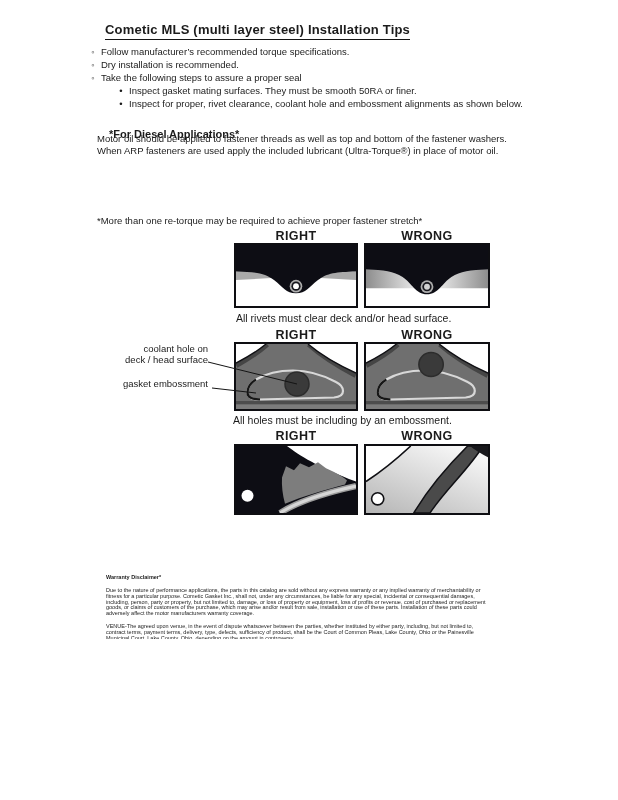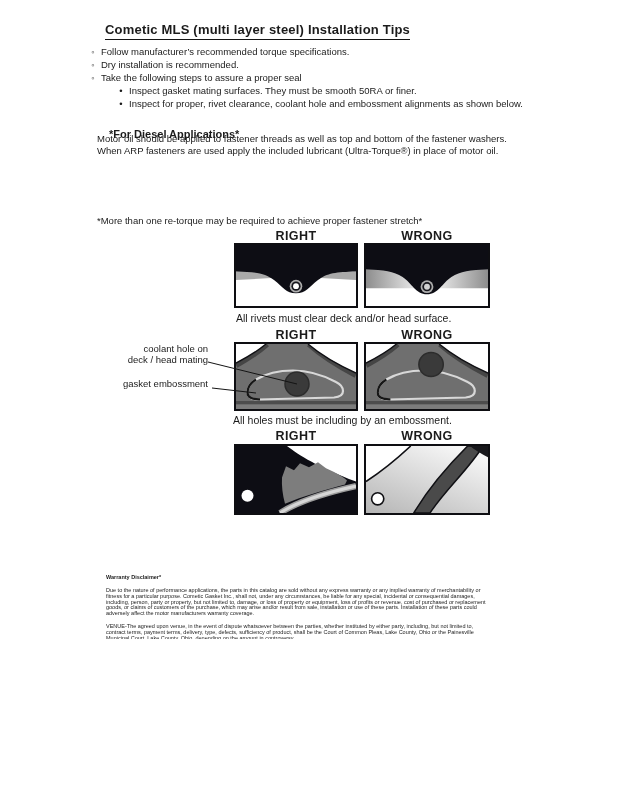--- a/index.html
+++ b/index.html
@@ -100,21 +100,21 @@
       <circle cx="60" cy="41" r="4.6" fill="#17171d"></circle>
       <circle cx="60" cy="41" r="2.9" fill="#d2d2d2"></circle>
     </svg>
   </div>
   <div class="cap" style="left:236px;top:312px;">All rivets must clear deck and/or head surface.</div>
 
   <div class="dlabel" style="left:234px;top:328px;width:124px;">RIGHT</div>
   <div class="dlabel" style="left:364px;top:328px;width:126px;">WRONG</div>
 
   <div class="side" style="left:58px;top:344px;">coolant hole on
-deck / head mating</div>
+deck / head surface</div>
   <div class="side" style="left:58px;top:379px;">gasket embossment</div>
   <svg class="ptr" style="left:205px;top:353px;" width="100" height="48" viewBox="0 0 100 48">
     <line x1="3" y1="9" x2="92" y2="31" stroke="#141414" stroke-width="1"></line>
     <line x1="7" y1="35" x2="51" y2="40" stroke="#141414" stroke-width="1"></line>
   </svg>
 
   <div class="panel" style="left:234px;top:342px;width:124px;height:69px;">
     <svg viewBox="0 0 120 65" preserveAspectRatio="none">
       <rect width="120" height="65" fill="#6f6f6f"></rect>
       <path d="M31,0 C22,8 11,15 0,21" stroke="#454545" stroke-width="6" fill="none"></path>

